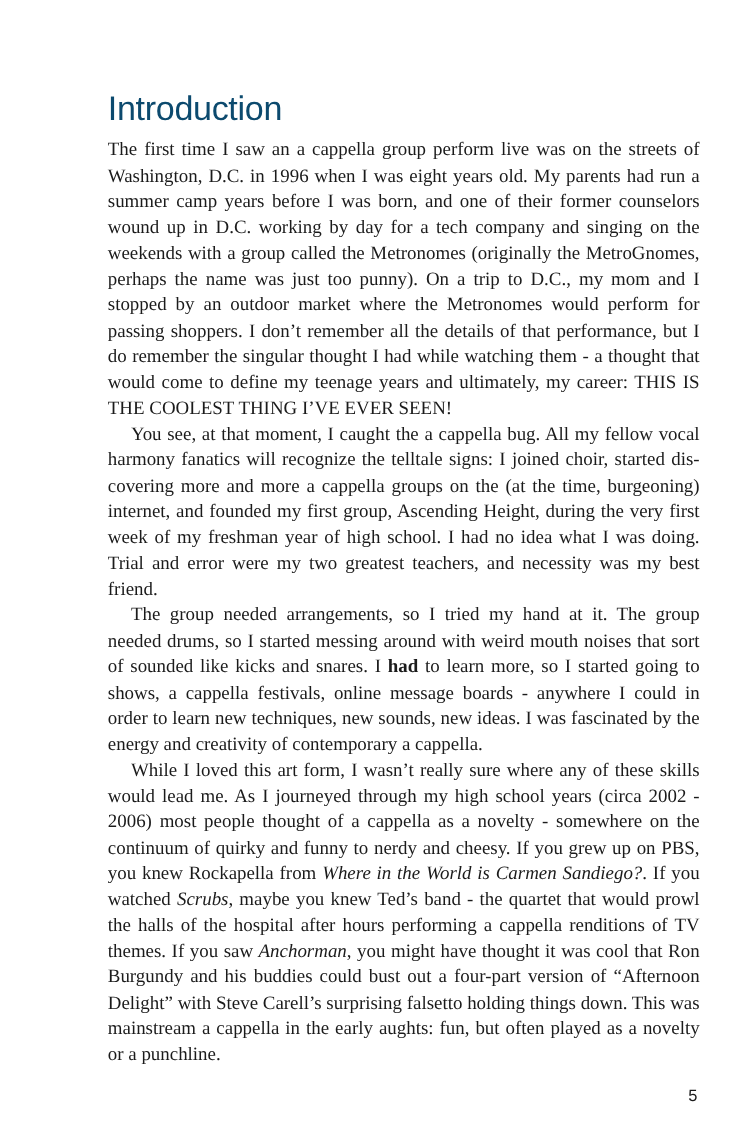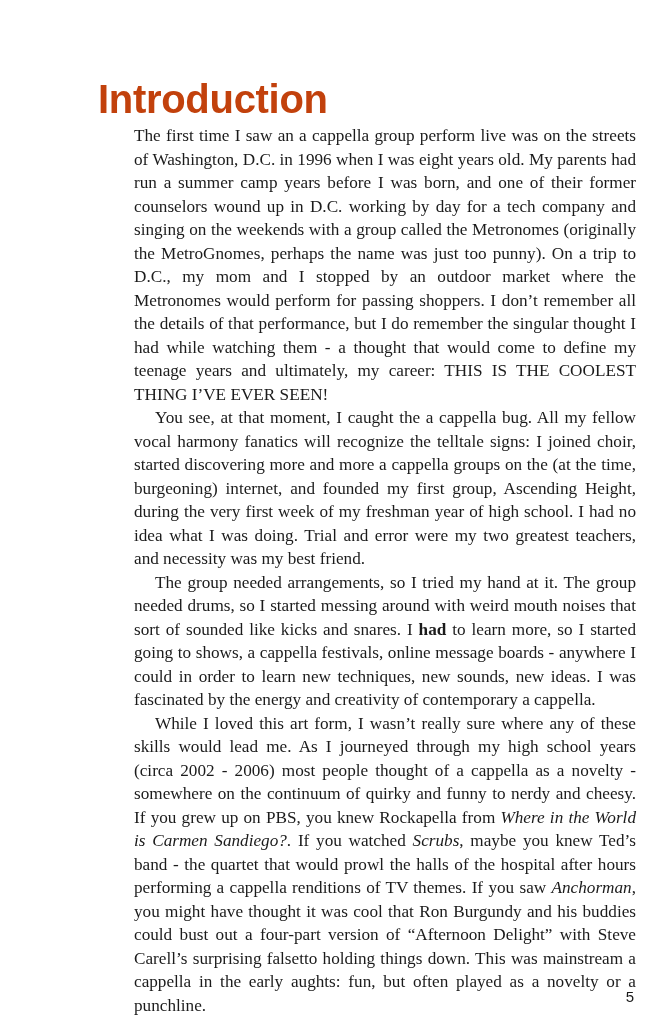--- a/index.html
+++ b/index.html
@@ -15,34 +15,33 @@
       color: #1b1b1b;
     }
     .page {
       position: absolute;
       left: 98px;
       top: 76px;
       width: 538px;
     }
     .chapter-title {
       font-family: "Liberation Sans", "DejaVu Sans", sans-serif;
-      font-weight: bold;
-      font-size: 40px;
+      font-weight: normal;
+      font-size: 31px;
       letter-spacing: -0.3px;
       line-height: 46px;
       margin: 0 0 2px 0;
-      color: #c2410c;
+      color: #0c4a6e;
     }
     .body-text {
       font-family: "Liberation Serif", "DejaVu Serif", serif;
       font-size: 17.2px;
       line-height: 23.5px;
       text-align: justify;
       hyphens: manual;
-      margin-left: 36px;
     }
     .body-text p {
       margin: 0;
       text-indent: 21px;
     }
     .body-text p.first {
       text-indent: 0;
     }
     .body-text p.last {
       text-align-last: justify;

